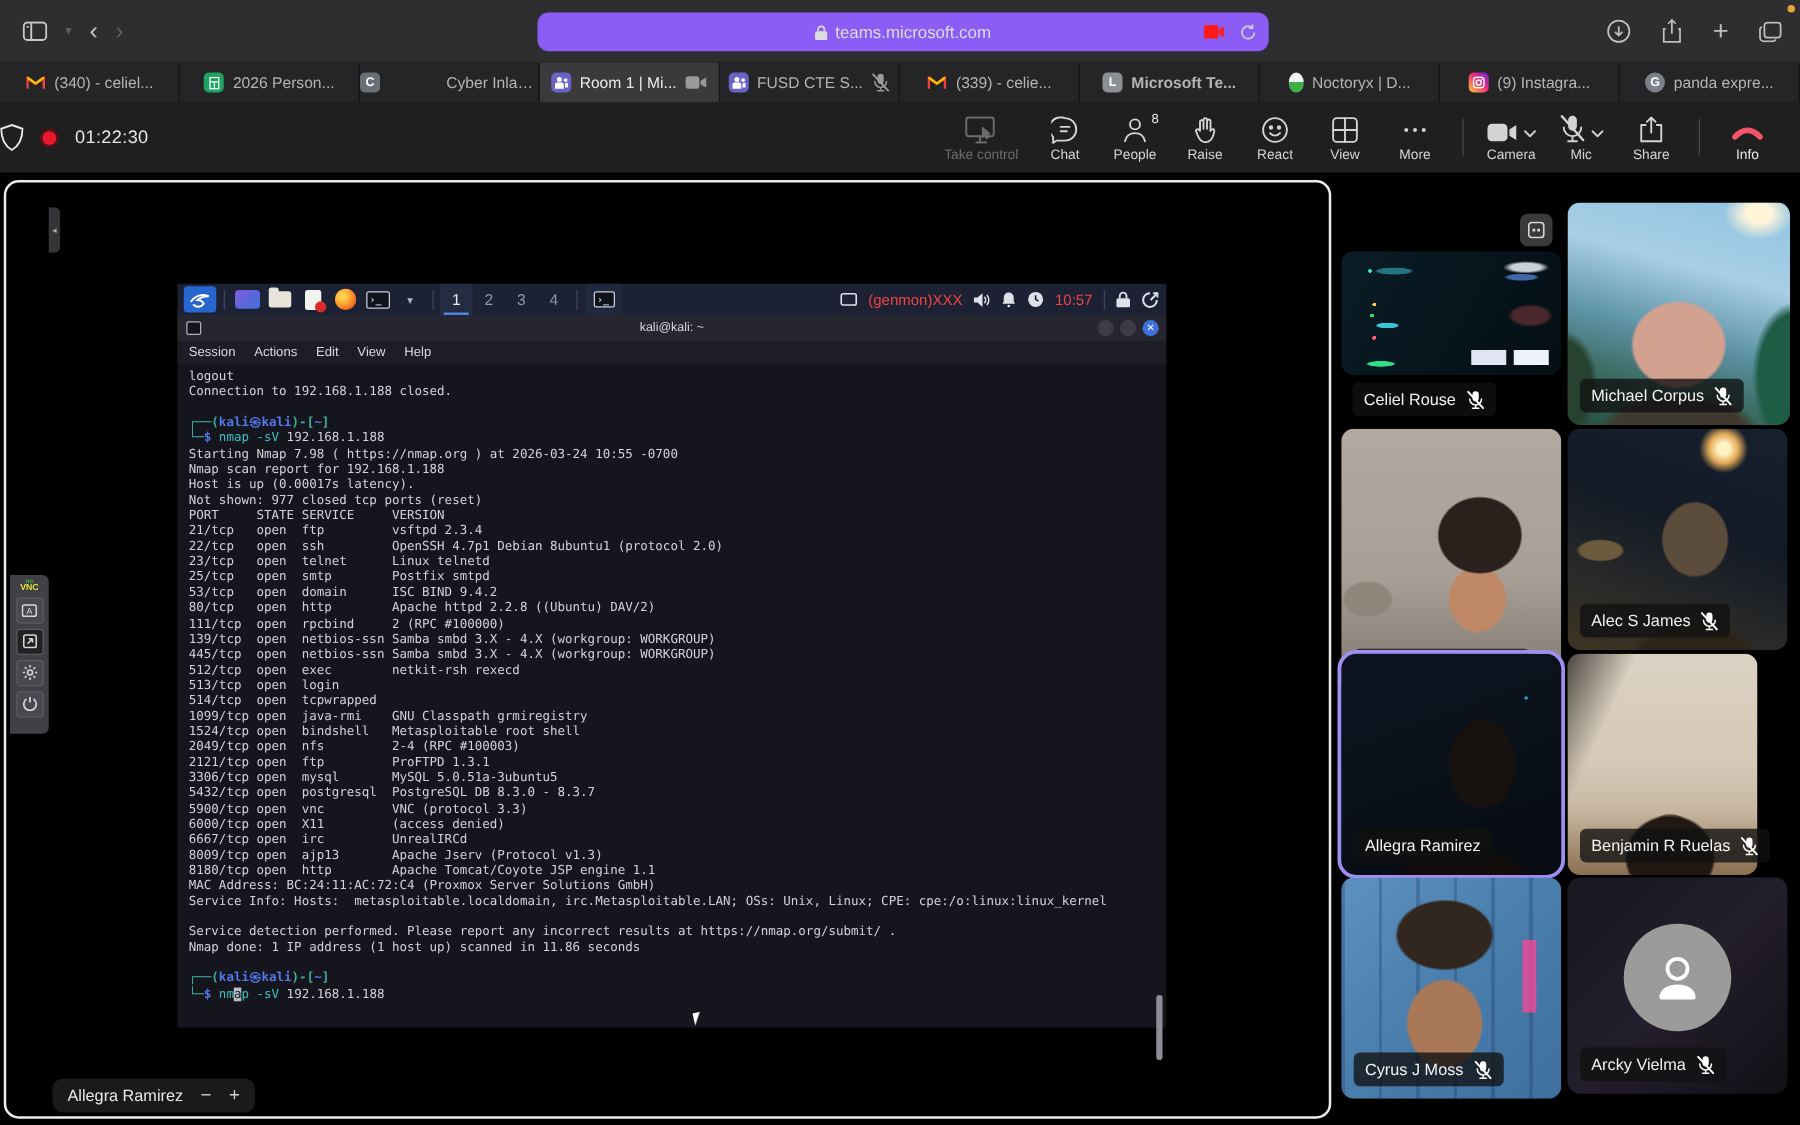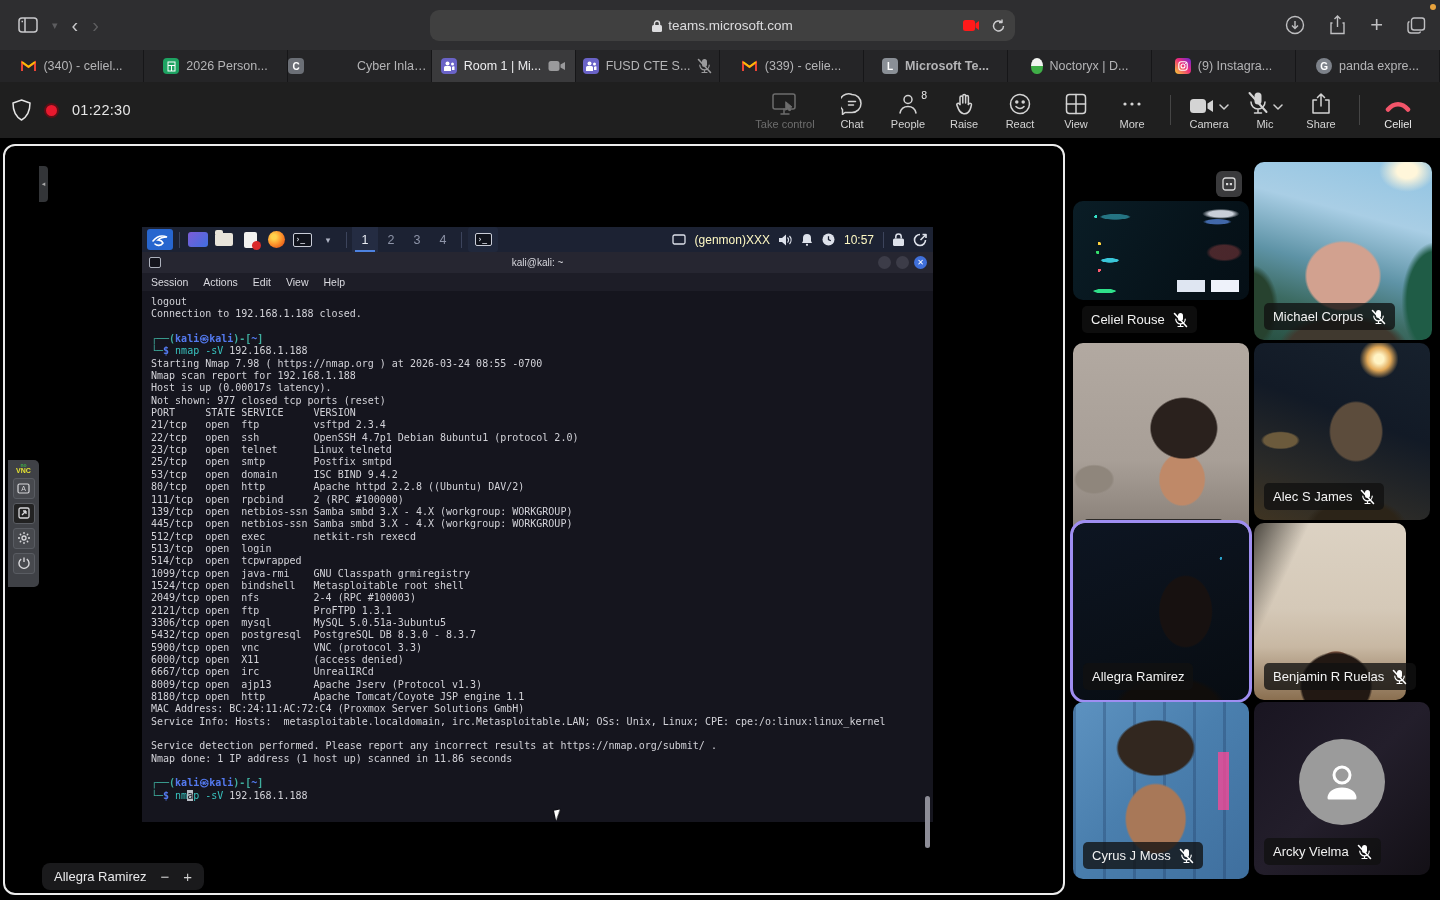--- a/index.html
+++ b/index.html
@@ -6,21 +6,21 @@
   html,body { width:1440px; height:900px; background:#000; overflow:hidden;
     font-family:"Liberation Sans", sans-serif; -webkit-font-smoothing:antialiased; }
 
   
   .chrome-top { position:absolute; left:0; top:0; width:1440px; height:50px;
     background:#2e2e30; display:flex; align-items:center; }
   .chrome-left { display:flex; align-items:center; gap:14px; padding-left:18px; width:200px; color:#c9c9cb; }
   .chrome-left .dim { color:#5d5d5f; }
   .nav-glyph { font-size:20px; line-height:1; cursor:default; }
   .addr-wrap { position:absolute; left:430px; top:10px; width:585px; height:31px;
-    background:#404040; border-radius:9px; display:flex; align-items:center; justify-content:center; color:#dcdcde; }
+    background:#8b5cf6; border-radius:9px; display:flex; align-items:center; justify-content:center; color:#dcdcde; }
   .addr-center { display:flex; align-items:center; gap:6px; font-size:13.5px; }
   .addr-right { position:absolute; right:10px; display:flex; align-items:center; gap:12px; }
   .chrome-right { position:absolute; right:14px; top:0; height:50px; display:flex; align-items:center; gap:24px; color:#bfbfc1; }
   .cam-dot { position:absolute; right:4px; top:4px; width:6px; height:6px; border-radius:50%; background:#e8a33d; }
 
   
   .tabstrip { position:absolute; left:0; top:50px; width:1440px; height:32px;
     background:#1d1d1f; display:flex; }
   .tab { width:144px; display:flex; align-items:center; justify-content:center; gap:7px;
     background:#252527; border-right:1px solid #161618; color:#b4b4b6; font-size:12.5px; overflow:hidden; white-space:nowrap; }
@@ -33,21 +33,21 @@
   .fav-letter-l { background:#8a8f96; }
   .fav-letter-g { background:#7d828a; border-radius:50%; }
   .fav-teams { background:#6a63c7; }
   .fav-instagram { background:linear-gradient(45deg,#f9ce34,#ee2a7b 55%,#6228d7); }
   .fav-noctoryx { background:linear-gradient(180deg,#f3f5f2 50%,#3fae47 50%); border-radius:50% 50% 45% 45%; width:12px; flex-basis:12px; }
   .tab-trail { color:#9a9a9c; display:flex; align-items:center; }
 
   
   .teamsbar { position:absolute; left:0; top:82px; width:1440px; height:56px; background:#1f1f1f;
     display:flex; align-items:center; }
-  .meet-status { display:flex; align-items:center; gap:13px; padding-left:12px; color:#e6e6e6; }
+  .meet-status { display:flex; align-items:center; gap:13px; color:#e6e6e6; }
   .rec-dot { width:15px; height:15px; border-radius:50%; background:#e8192e; border:2.5px solid #5c0f16; }
   .timer { font-size:14.5px; letter-spacing:.3px; }
   .tbtns { position:absolute; right:14px; top:0; height:56px; display:flex; align-items:center; }
   .tbtn { width:56px; display:flex; flex-direction:column; align-items:center; gap:3px; color:#d4d4d4; cursor:pointer; }
   .tbtn .lbl { font-size:11px; white-space:nowrap; }
   .tbtn.disabled { color:#6d6d6d; }
   .tbtn.wide { width:78px; }
   .tbtn .ico { height:24px; display:flex; align-items:flex-end; position:relative; }
   .badge8 { position:absolute; right:-9px; top:-2px; font-size:10.5px; color:#e8e8e8; }
   .tdivider { width:1px; height:30px; background:#454545; margin:0 10px; }
@@ -73,21 +73,21 @@
   .app-doc:after { content:""; position:absolute; right:-4px; bottom:-2px; width:9px; height:9px; border-radius:50%; background:#d92b2b; }
   .app-ff { width:17px; height:17px; border-radius:50%; background:radial-gradient(circle at 35% 35%,#ffd34d 15%,#ff9a2e 45%,#e85d1a 80%); }
   .app-term2 { width:19px; height:14px; background:#10131c; border:1px solid #c9cdd8; border-radius:2px;
     color:#cfd3dc; font:700 8px "DejaVu Sans Mono",monospace; display:flex; align-items:center; padding-left:2px; }
   .ws { width:26px; height:25px; display:flex; align-items:center; justify-content:center;
     color:#8d94a8; font-size:12.5px; position:relative; }
   .ws.active { color:#e8ebf2; background:#242c42; }
   .ws.active:after { content:""; position:absolute; left:3px; right:3px; bottom:0; height:2px; background:#4d82e0; }
   .kwin { position:relative; background:#20283c; }
   .kwin:after { content:""; position:absolute; left:2px; right:2px; bottom:-2px; height:2px; background:#4d82e0; }
-  .ktray { position:absolute; right:6px; top:0; height:25px; display:flex; align-items:center; gap:9px; font-size:12px; color:#fef9c3; }
+  .ktray { position:absolute; right:6px; top:0; height:25px; display:flex; align-items:center; gap:9px; font-size:12px; color:#ef4444; }
 
   
   .term { position:absolute; left:137px; top:106px; width:791px; height:570px;
     background:#15151e; display:flex; flex-direction:column; }
   .term-title { height:21px; background:#262631; display:flex; align-items:center; padding:0 7px; position:relative; }
   .tt-icon { width:12px; height:11px; border:1px solid #aeb2bd; border-radius:2px; background:#14141c; }
   .tt-text { position:absolute; left:0; right:0; text-align:center; font-size:10px; color:#d6d6dc; }
   .tt-btns { position:absolute; right:6px; display:flex; gap:5px; }
   .wbtn { width:13px; height:13px; border-radius:50%; background:#3c3c48; }
   .wbtn.close { background:#3f6fd9; color:#fff; font-size:8px; display:flex; align-items:center; justify-content:center; }
@@ -468,21 +468,21 @@
         </span>
         <span class="lbl">Share</span>
       </div>
       <div class="tdivider"></div>
       <div class="tbtn leave">
         <span class="ico">
           <svg width="26" height="18" viewBox="0 0 26 18" fill="none" stroke="currentColor" stroke-width="1.5" stroke-linecap="round" stroke-linejoin="round">
             <path d="M3 12.5C9 5.5 17 5.5 23 12.5" stroke-width="4.5"></path>
           </svg>
         </span>
-        <span class="lbl">Celiel</span>
+        <span class="lbl">Info</span>
       </div>
     </div>
 </div>
 
 <div class="stage">
 
   <div class="ktaskbar">
     <div class="kitem kali-btn">
       <svg width="16" height="14" viewBox="0 0 16 14" fill="none" stroke="#fff" stroke-width="1.6" stroke-linecap="round">
           <path d="M1 8c4-5 9-6 14-4-4 0-7 1-9 3 2 0 4 1 5 3-2 3-6 3-8 1"></path>
@@ -575,21 +575,21 @@
         <span>Edit</span>
         <span>View</span>
         <span>Help</span>
       </div>
     <div class="term-body">
       <pre id="term-pre"><span>logout</span>
 <span>Connection to 192.168.1.188 closed.</span>
 <span></span>
 <span class="tg">┌──(</span><span class="tb">kali㉿kali</span><span class="tg">)-[</span><span class="tb">~</span><span class="tg">]</span>
 <span class="tg">└─</span><span class="tb">$ </span><span class="tc">nmap -sV </span><span>192.168.1.188</span>
-<span>Starting Nmap 7.98 ( https://nmap.org ) at 2026-03-24 08:55 -0700</span>
+<span>Starting Nmap 7.98 ( https://nmap.org ) at 2026-03-24 10:55 -0700</span>
 <span>Nmap scan report for 192.168.1.188</span>
 <span>Host is up (0.00017s latency).</span>
 <span>Not shown: 977 closed tcp ports (reset)</span>
 <span>PORT     STATE SERVICE     VERSION</span>
 <span>21/tcp   open  ftp         vsftpd 2.3.4</span>
 <span>22/tcp   open  ssh         OpenSSH 4.7p1 Debian 8ubuntu1 (protocol 2.0)</span>
 <span>23/tcp   open  telnet      Linux telnetd</span>
 <span>25/tcp   open  smtp        Postfix smtpd</span>
 <span>53/tcp   open  domain      ISC BIND 9.4.2</span>
 <span>80/tcp   open  http        Apache httpd 2.2.8 ((Ubuntu) DAV/2)</span>

